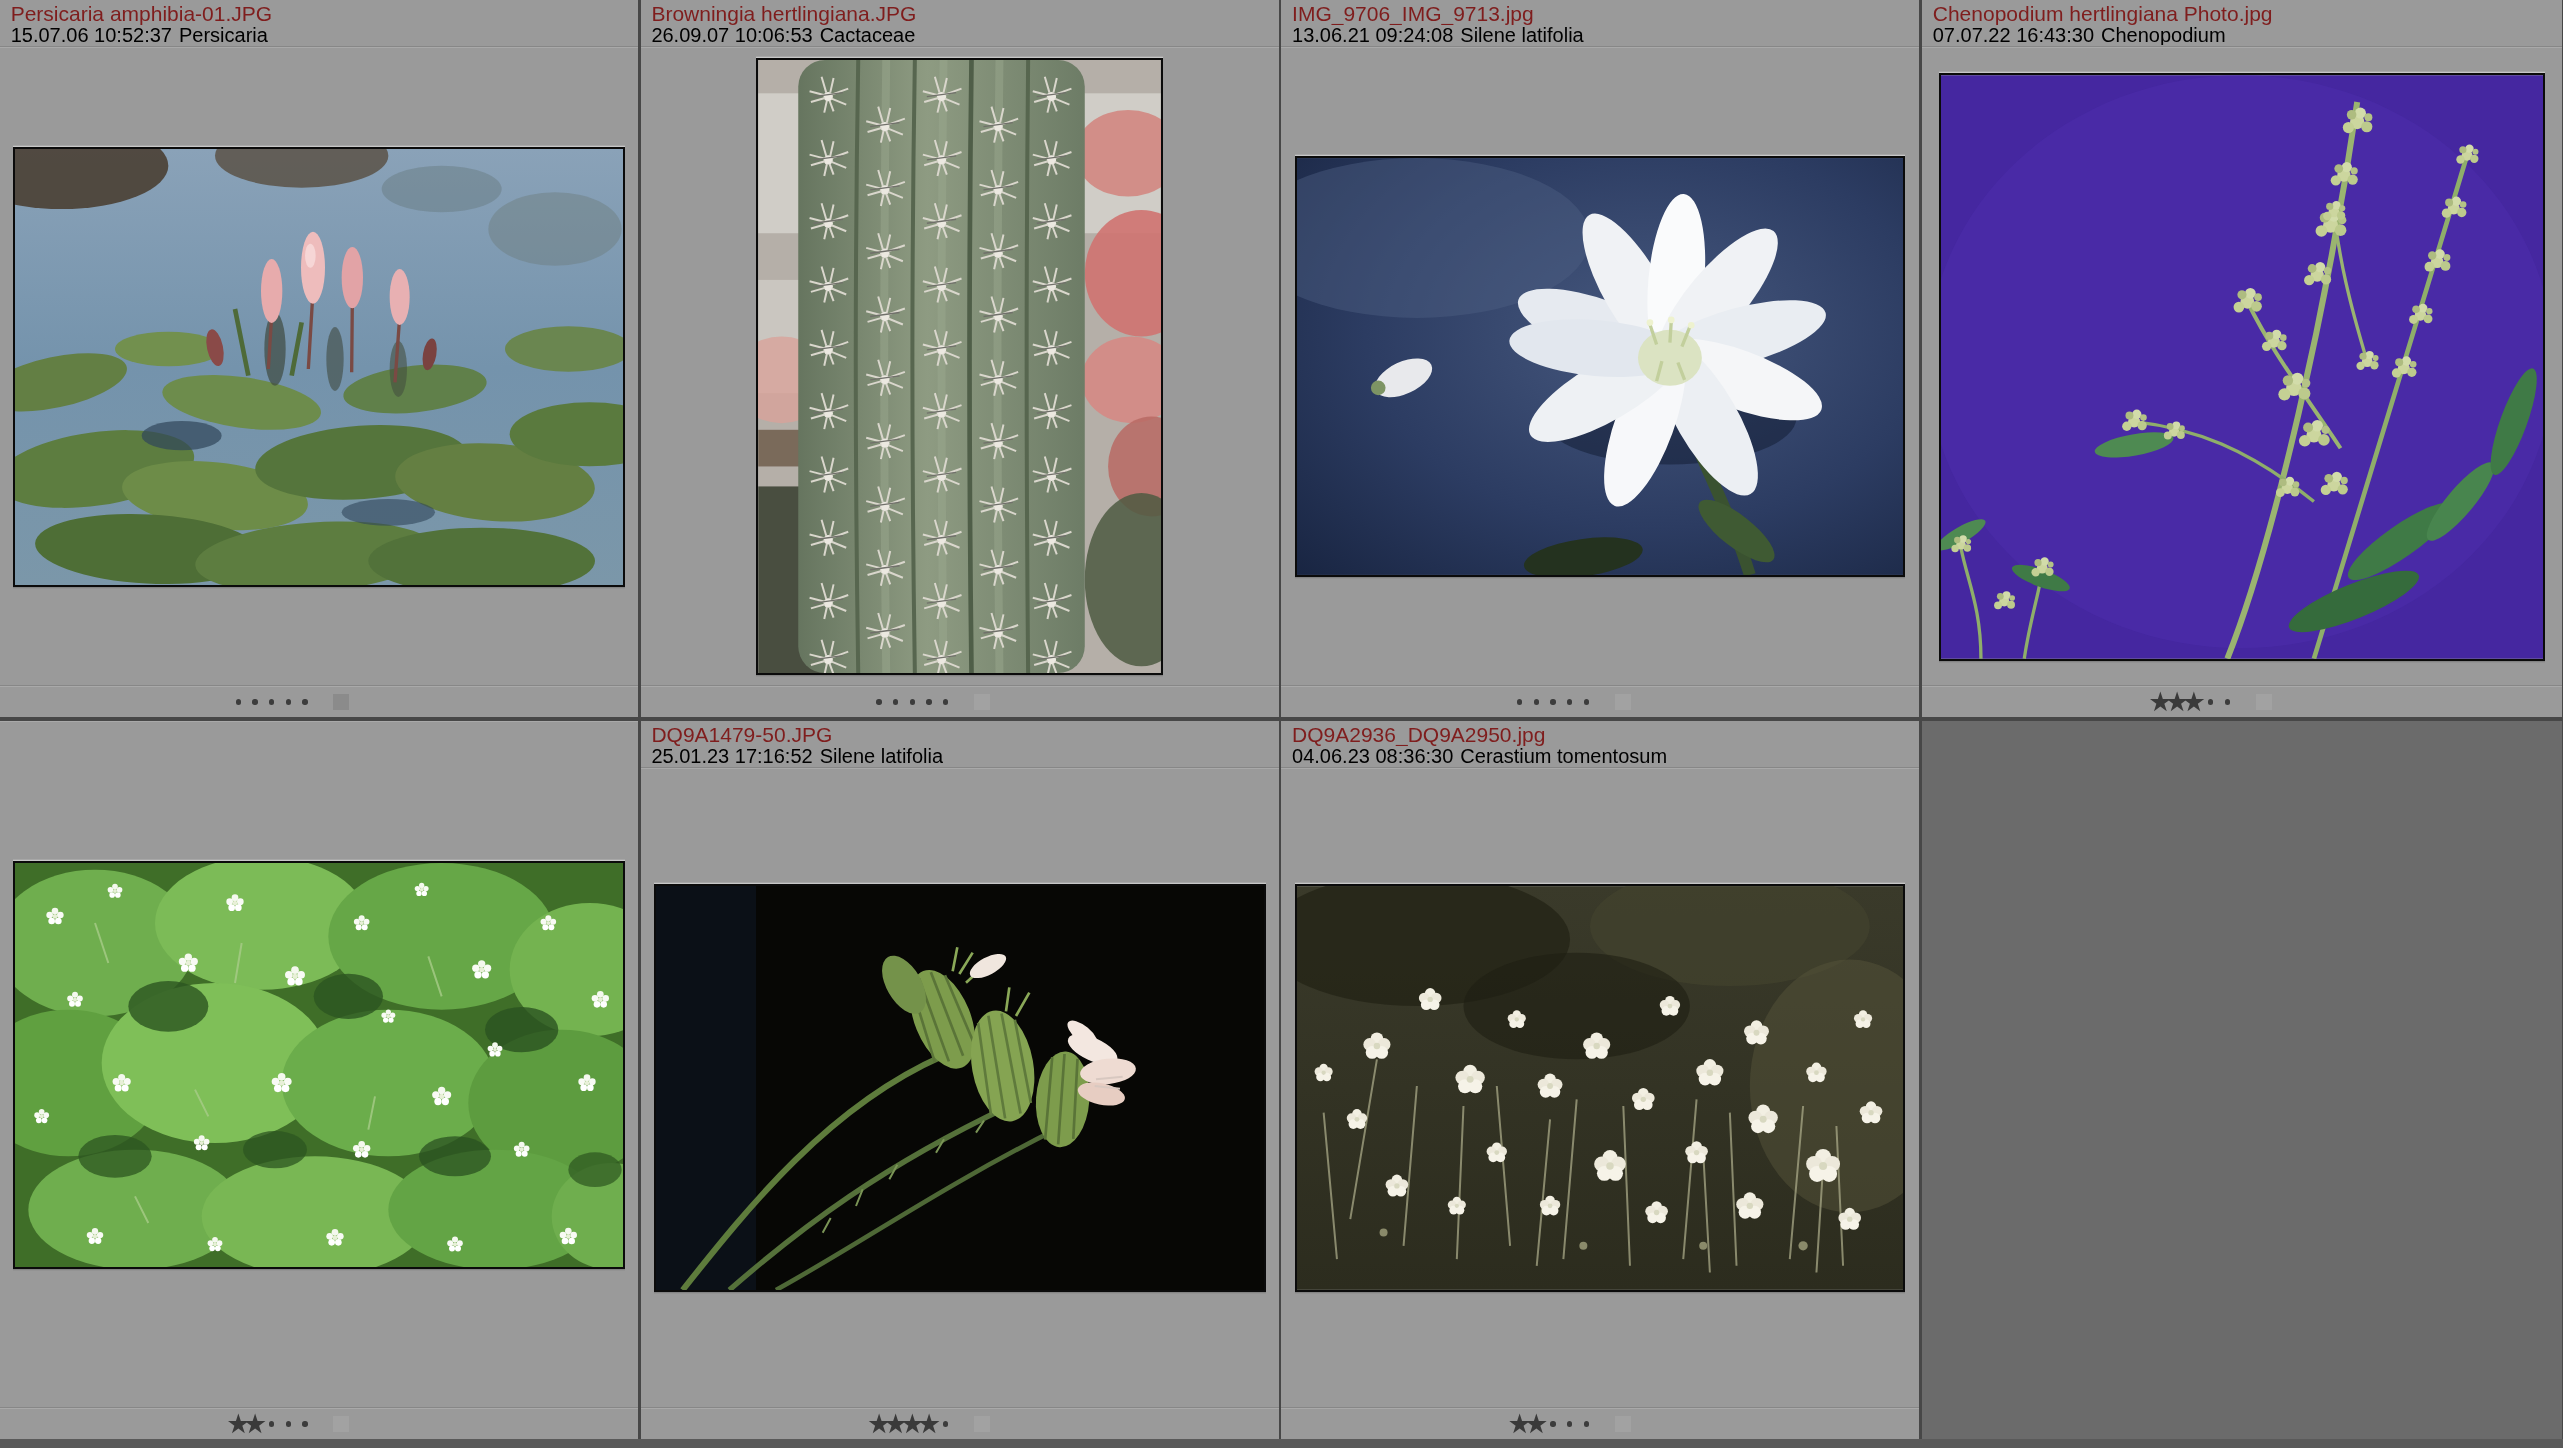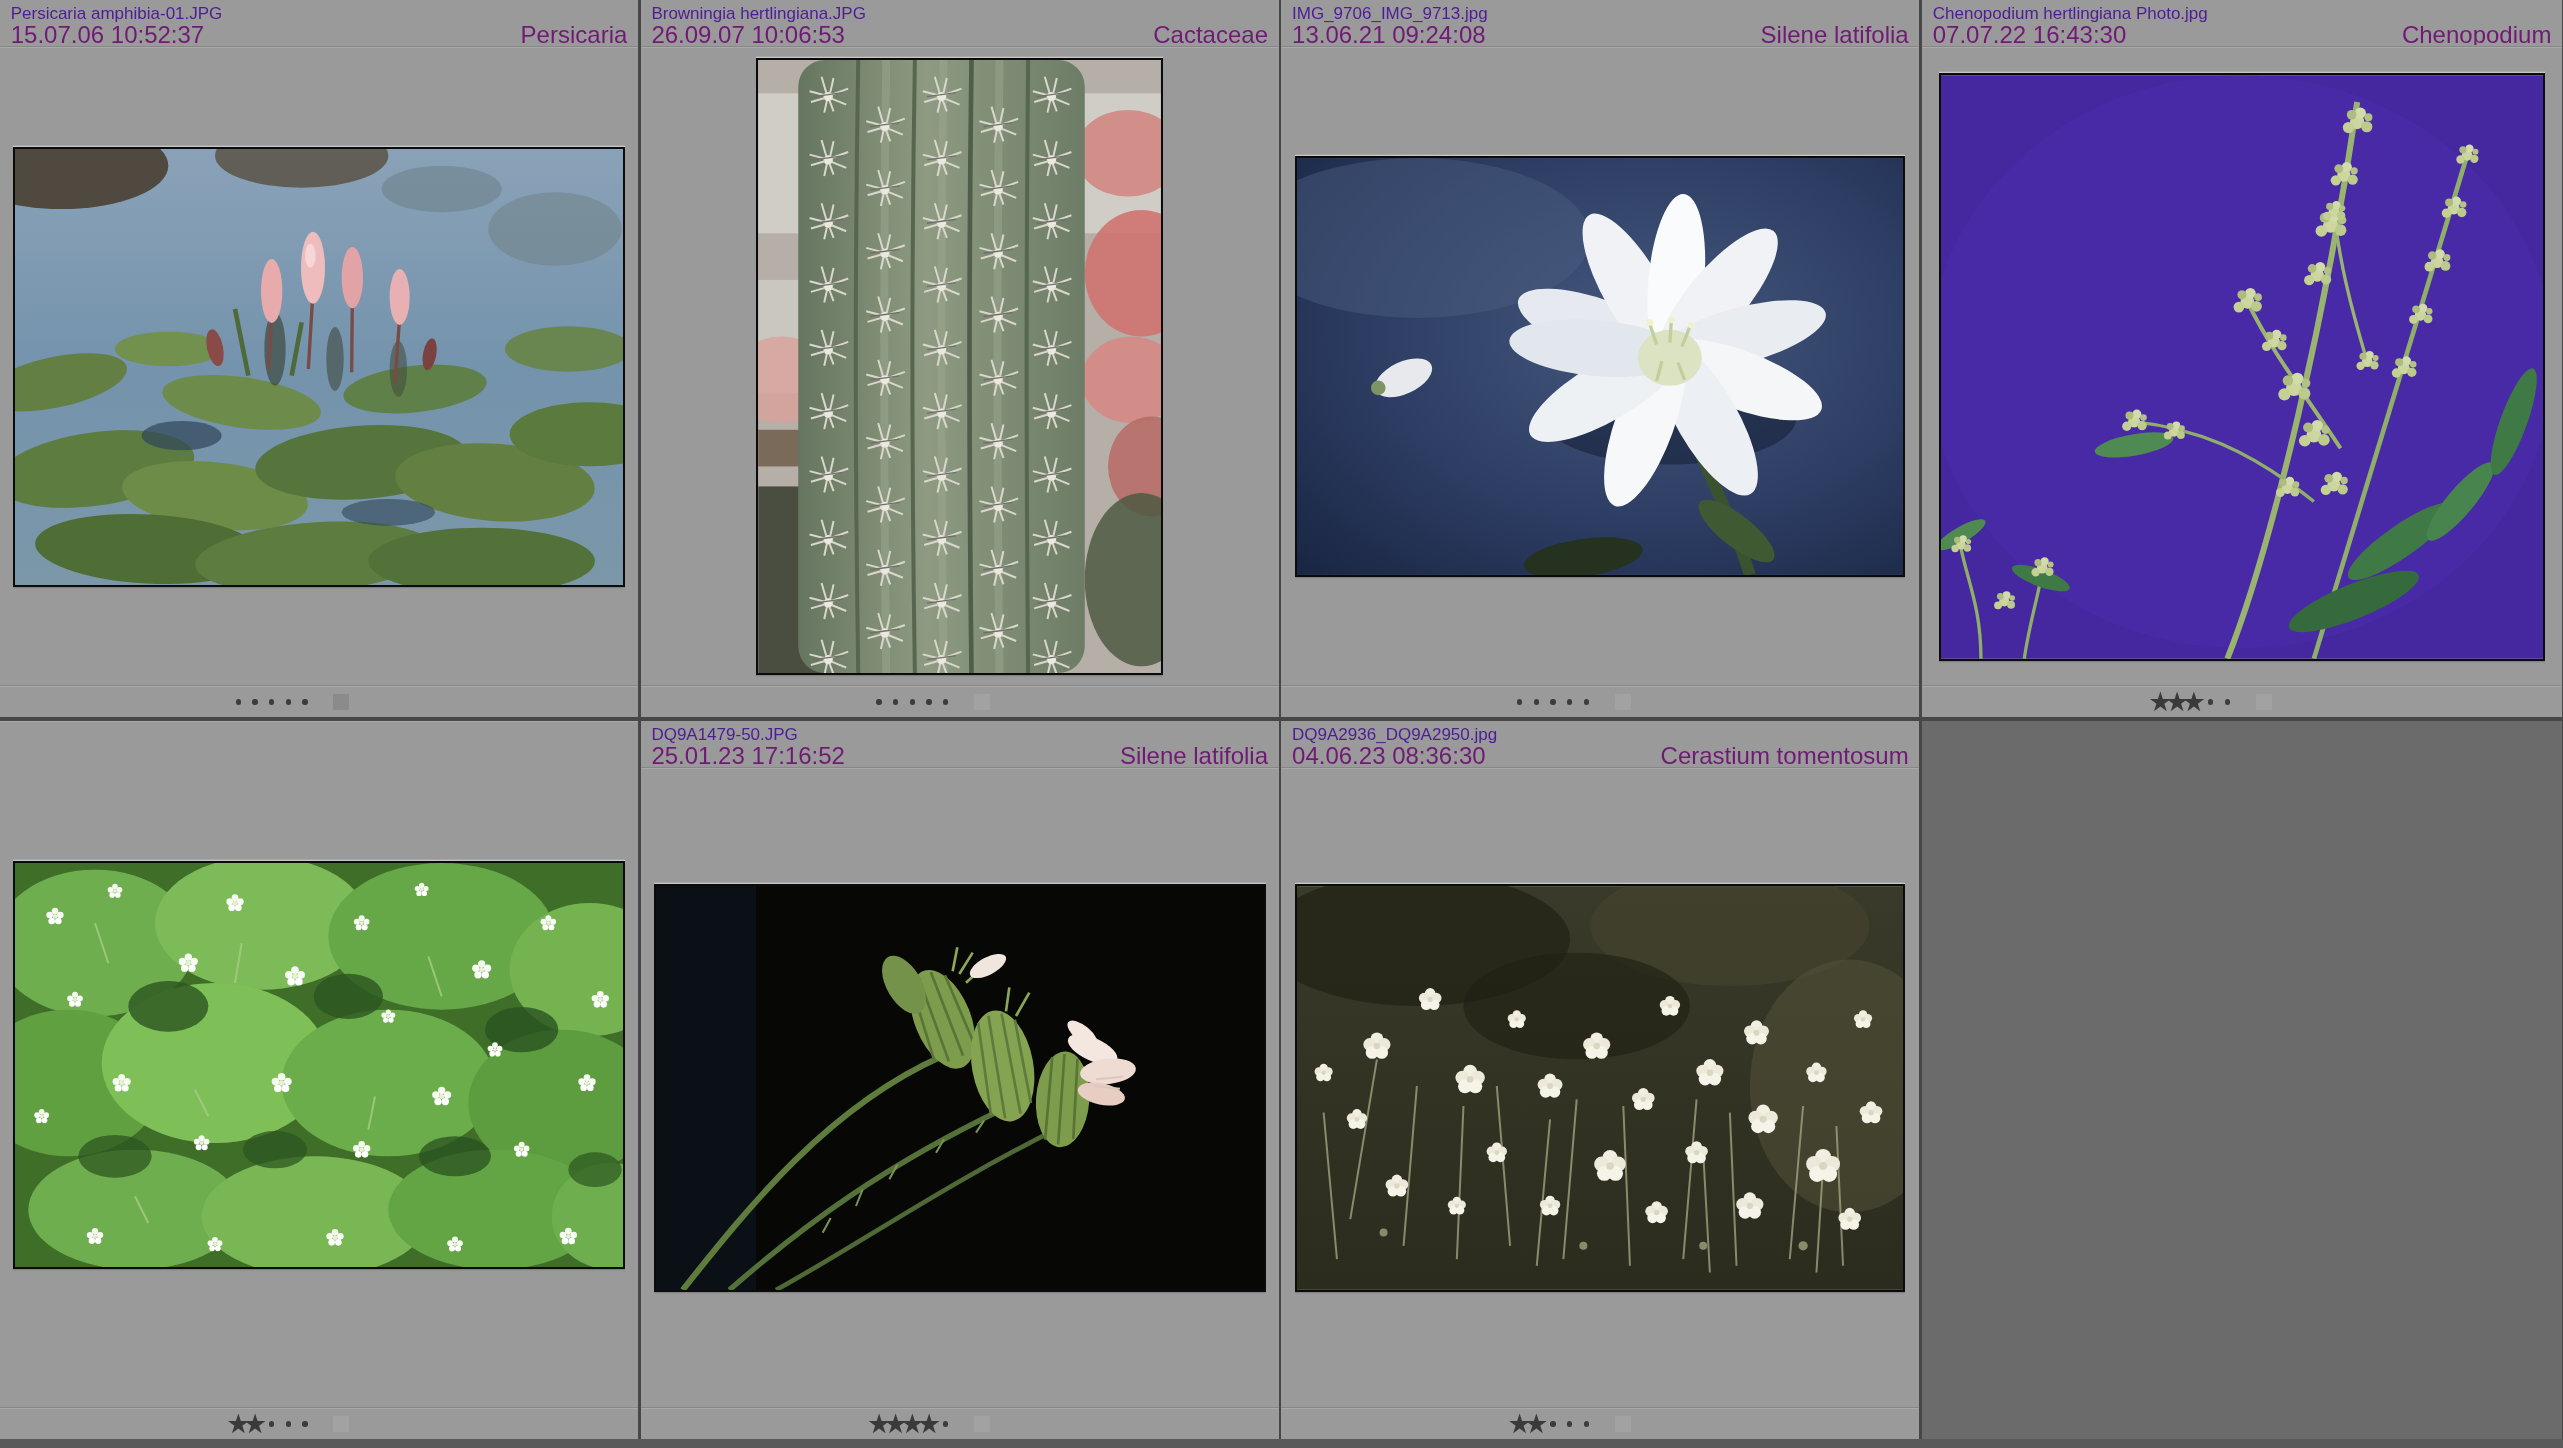--- a/index.html
+++ b/index.html
@@ -1,22 +1,22 @@
 <!DOCTYPE html>
 <html style="font-size:10.7px"><head>
 <meta charset="utf-8">
 <style>
   html,body{margin:0;padding:0;background:#474747;}
   body{width:2563px;height:1449px;overflow:hidden;font-family:"Liberation Sans",sans-serif;-webkit-font-smoothing:antialiased;}
   .grid{display:grid;grid-template-columns:638px 638px 638px 640px;grid-template-rows:717px 718px;gap:4px 2.7px;background:#474747;}
   .cell{background:#9a9a9a;display:flex;flex-direction:column;overflow:hidden;}
   .cell.empty{background:#6b6b6b;}
   .cell-header{height:47px;box-sizing:border-box;padding:3.3px 10.7px 0 10.7px;border-bottom:1.3px solid #878787;}
-  .filename{font-size:17px;line-height:22px;color:#4c1d95;white-space:nowrap;overflow:hidden;}
-  .meta-row{display:flex;justify-content:space-between;font-size:24px;line-height:20px;color:#701a75;white-space:nowrap;}
+  .filename{font-size:21px;line-height:22px;color:#7f1d1d;white-space:nowrap;overflow:hidden;}
+  .meta-row{display:flex;justify-content:flex-start;font-size:20px;line-height:20px;color:#000000;white-space:nowrap;}
   .taxon{margin-left:7px;overflow:hidden;}
   .cell-content{flex:1;display:flex;align-items:center;justify-content:center;border-top:1.3px solid #a9a9a9;border-bottom:1.3px solid #878787;overflow:hidden;}
   .cell-footer{height:31px;box-sizing:border-box;border-top:1.3px solid #a9a9a9;display:flex;align-items:center;padding-left:230px;}
   .rating{display:flex;align-items:center;height:100%;}
   .rating .slot{width:16.7px;height:100%;display:flex;align-items:center;justify-content:center;overflow:visible;}
   .rating .slot.filled{font-size:27px;color:#3a3a3a;line-height:1;}
   .rating .dot{display:block;width:5.3px;height:5.3px;border-radius:50%;background:#3c3c3c;}
   .badge{width:16px;height:16px;margin-left:20px;background:#a2a2a2;}
   .photo{font-size:0;border:2.7px solid #0b0b0b;box-shadow:0 -1.3px 0 rgba(255,255,255,.45),0 1.3px 0 rgba(0,0,0,.15);}
   .photo svg{display:block;}

